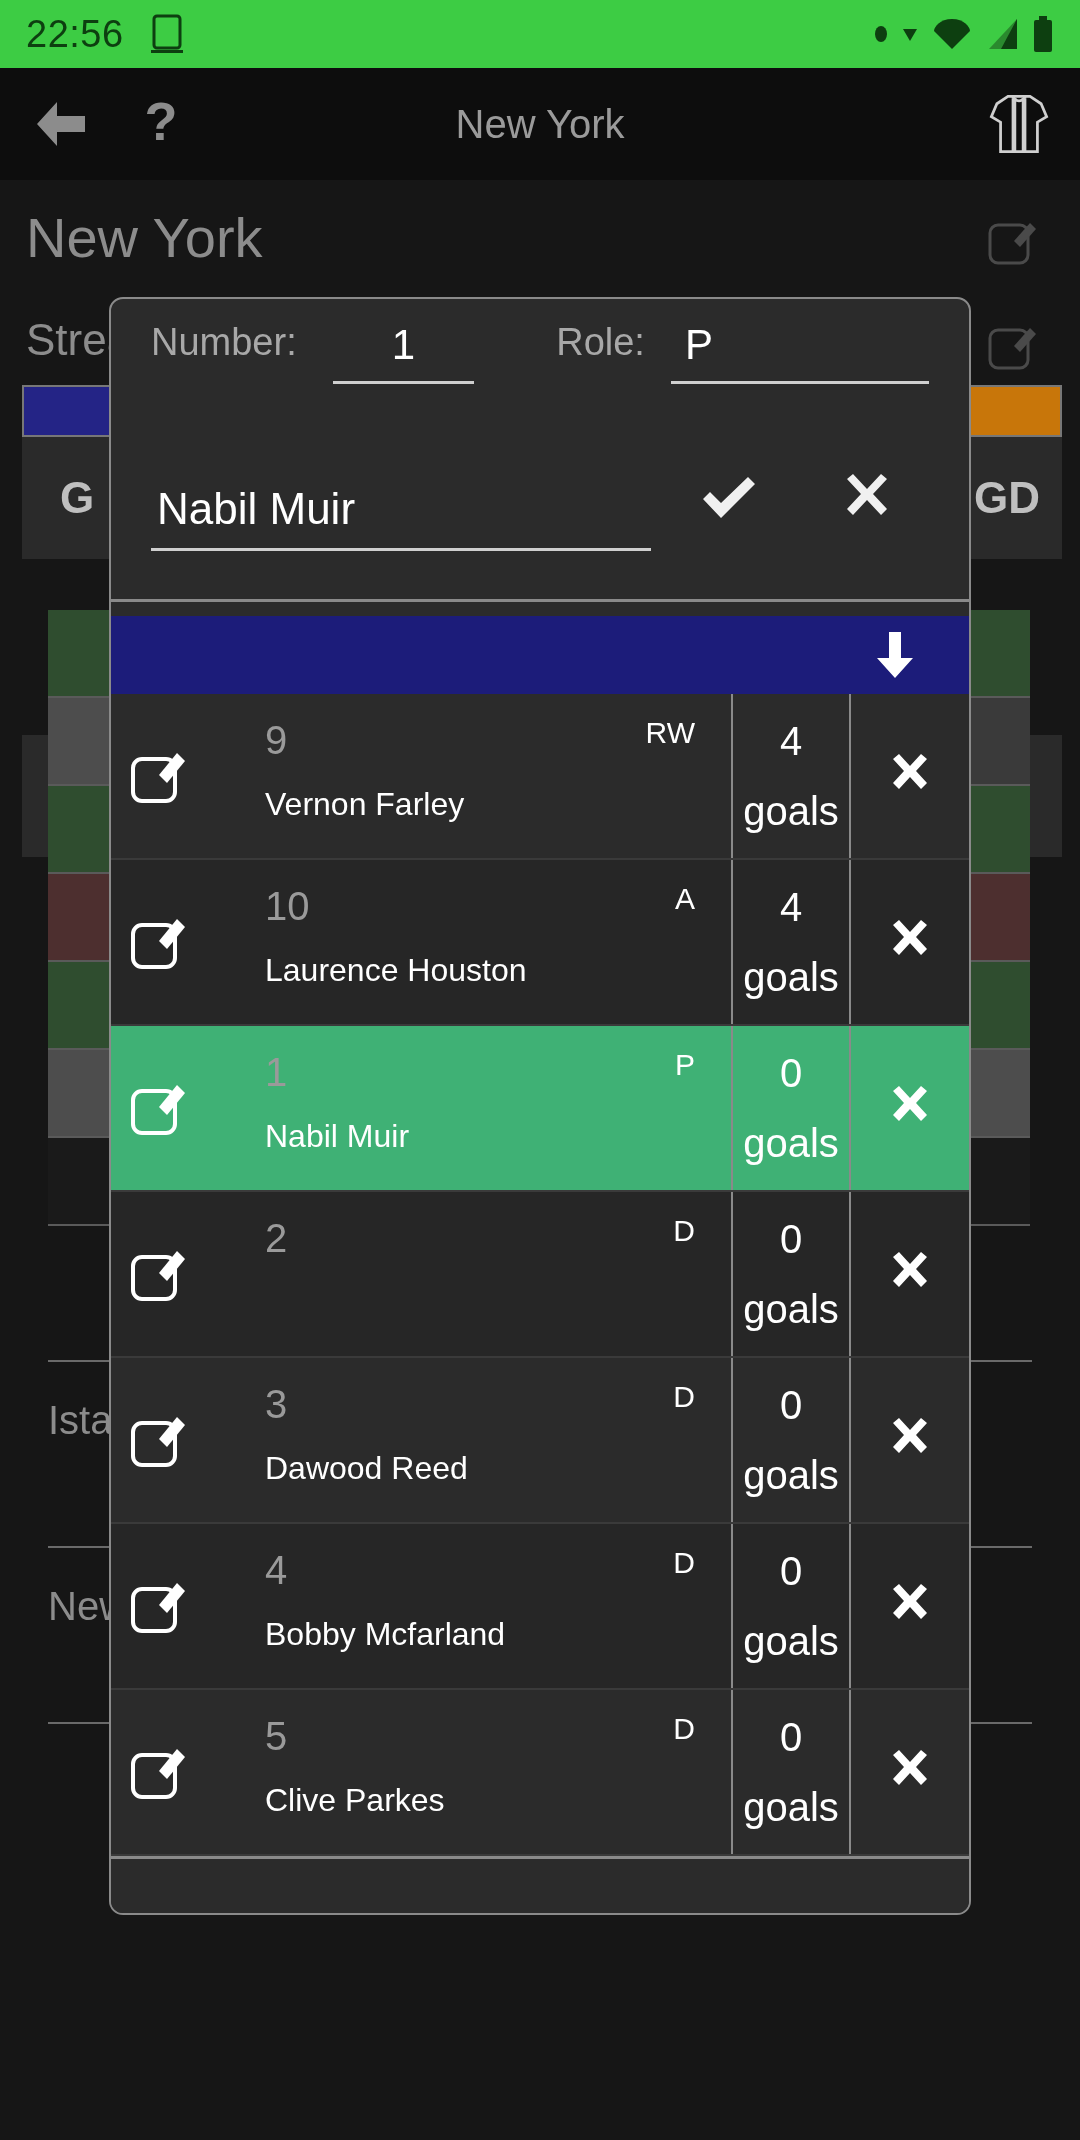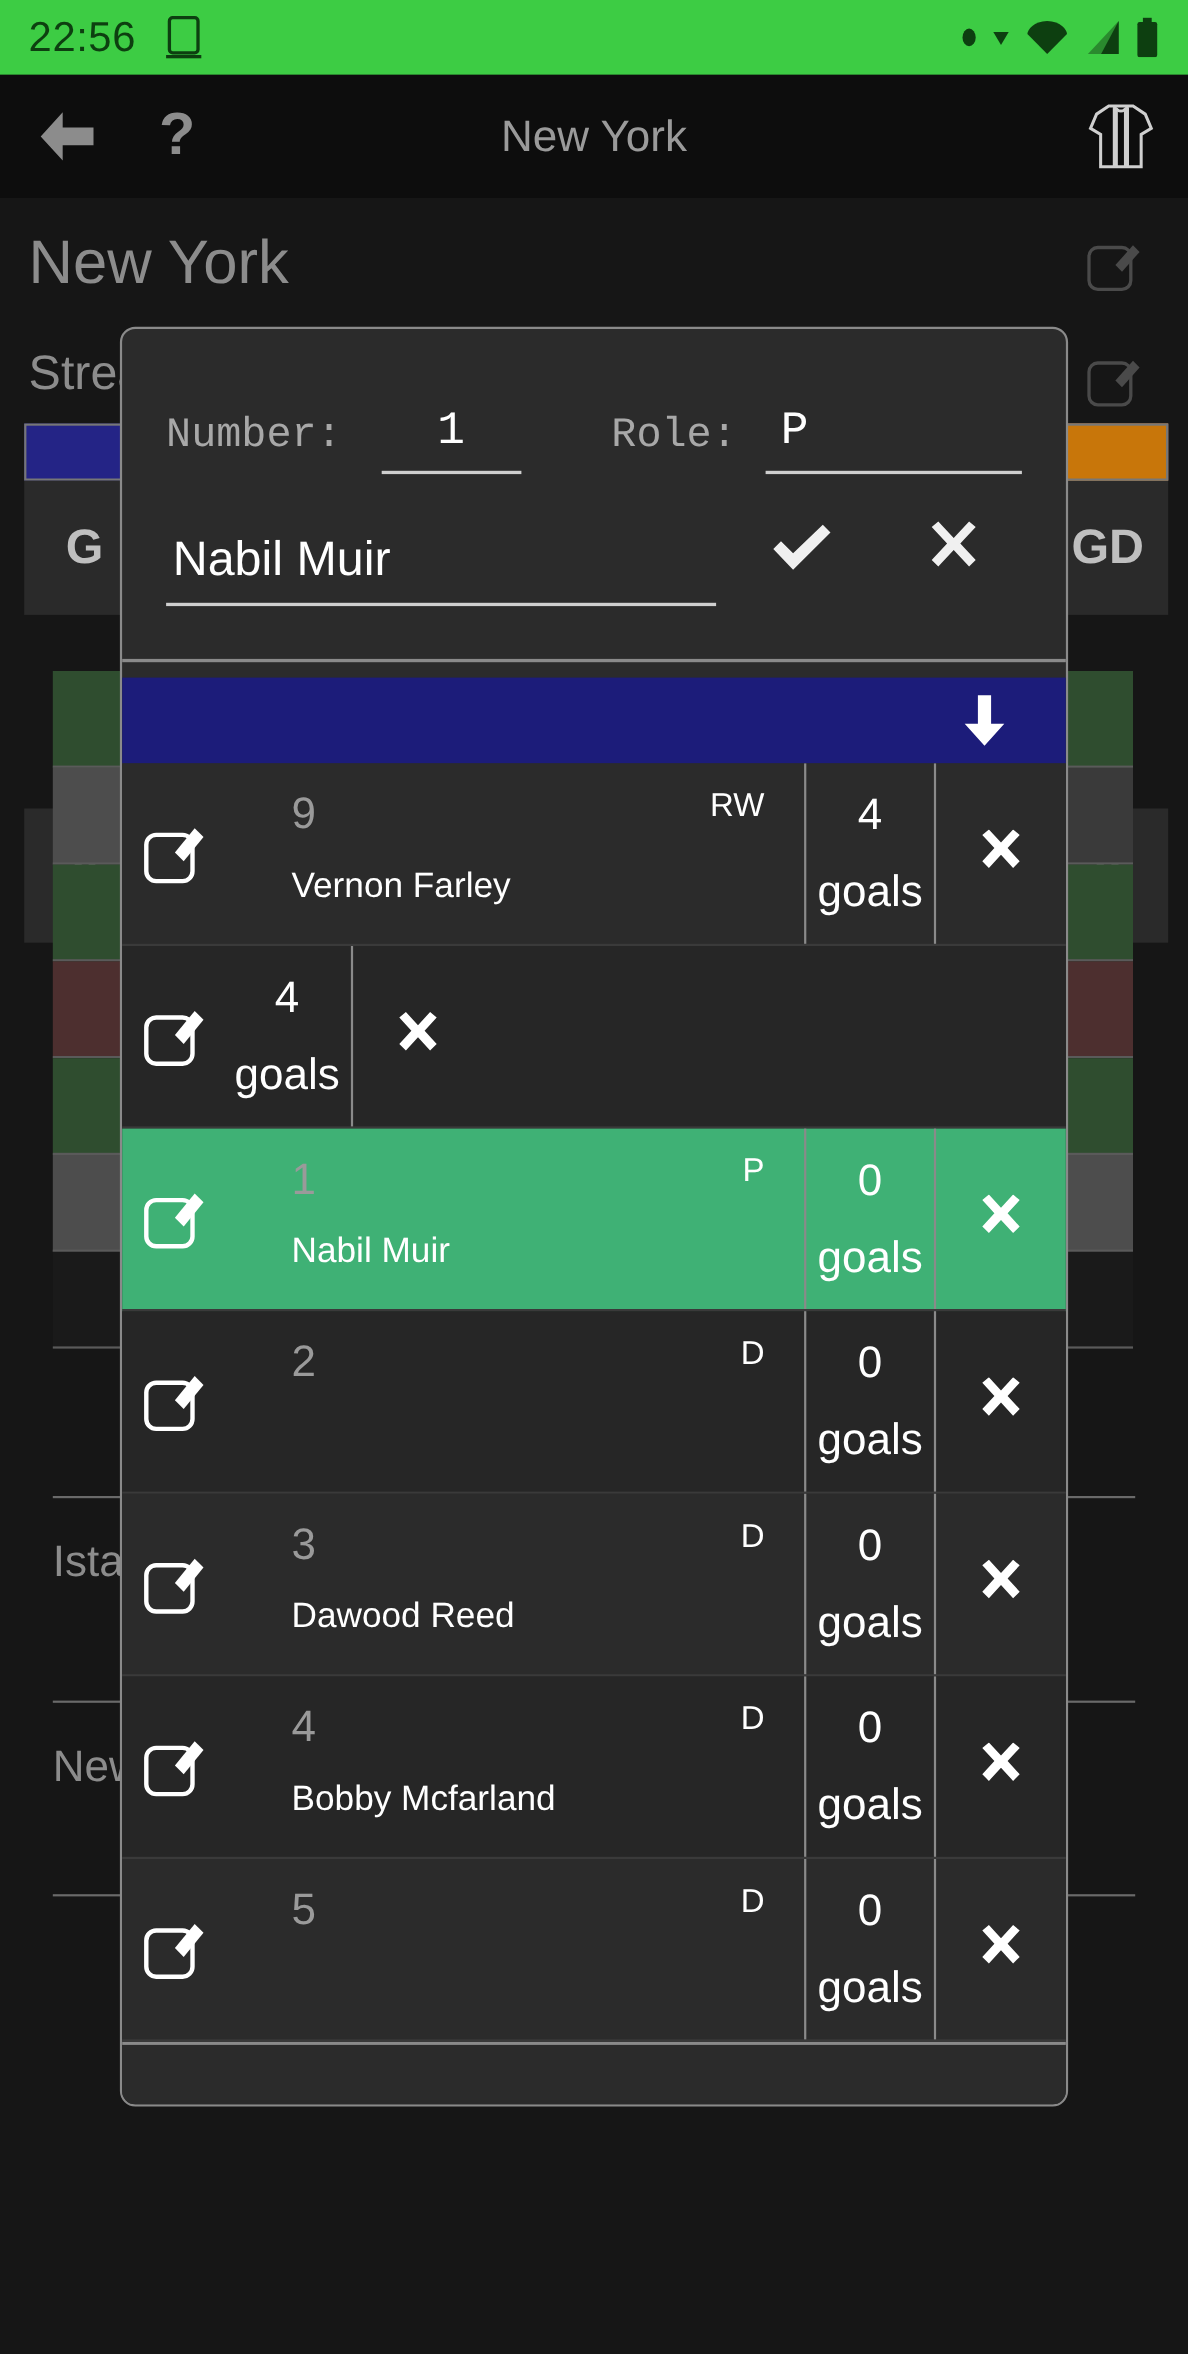--- a/index.html
+++ b/index.html
@@ -82,21 +82,21 @@
   .fx-dash { width: 60px; text-align: center; }
 
   
   .dialog {
     position: absolute; left: 109px; top: 297px; width: 862px; height: 1618px;
     background: #2b2b2b; border: 2px solid #8a8a8a; border-radius: 14px;
     overflow: hidden;
   }
   .dlg-form { padding: 22px 0 14px 0; }
   .row-numrole {
-    display: flex; align-items: flex-end; padding: 0 40px; height: 110px; font-family: Liberation Mono, monospace;
+    display: flex; align-items: flex-start; padding: 0 40px; height: 110px;
   }
   .fld-label { color: #a8a8a8; font-size: 38px; padding-bottom: 14px; }
   .fld-underline {
     border-bottom: 3px solid #cfcfcf; text-align: center;
     color: #ffffff; font-size: 42px; padding-bottom: 12px;
   }
   .fld-number { width: 160px; margin-left: 36px; }
   .fld-role   { width: 290px; margin-left: 26px; text-align: left; padding-left: 14px; }
   .lbl-role { margin-left: 82px; }
 
@@ -348,20 +348,25 @@
         </div>
       </div>
 
       <div class="prow alt">
         <div class="p-edit">
           <svg width="62" height="62" viewBox="0 0 62 62">
               <rect x="4" y="14" width="42" height="42" rx="9" fill="none" stroke="#ffffff" stroke-width="4"></rect>
               <path d="M30 30 L48 8 L56 16 L38 38 Z" fill="#ffffff"></path>
             </svg>
         </div>
+        <div class="p-main">
+          <div class="p-num">10</div>
+          <div class="p-role">A</div>
+          <div class="p-name">Laurence Houston</div>
+        </div>
         <div class="p-goals">
           <span>4</span>
           <span>goals</span>
         </div>
         <div class="p-del">
           <svg width="46" height="44" viewBox="0 0 46 44">
               <path d="M6 5 L12 0 L23 12 L34 0 L40 5 L29 17 L40 29 L34 35 L23 23 L12 35 L6 29 L17 17 Z" fill="#ffffff"></path>
             </svg>
         </div>
       </div>
@@ -460,20 +465,21 @@
       <div class="prow base">
         <div class="p-edit">
           <svg width="62" height="62" viewBox="0 0 62 62">
               <rect x="4" y="14" width="42" height="42" rx="9" fill="none" stroke="#ffffff" stroke-width="4"></rect>
               <path d="M30 30 L48 8 L56 16 L38 38 Z" fill="#ffffff"></path>
             </svg>
         </div>
         <div class="p-main">
           <div class="p-num">5</div>
           <div class="p-role">D</div>
+          <div class="p-name">Clive Parkes</div>
         </div>
         <div class="p-goals">
           <span>0</span>
           <span>goals</span>
         </div>
         <div class="p-del">
           <svg width="46" height="44" viewBox="0 0 46 44">
               <path d="M6 5 L12 0 L23 12 L34 0 L40 5 L29 17 L40 29 L34 35 L23 23 L12 35 L6 29 L17 17 Z" fill="#ffffff"></path>
             </svg>
         </div>

